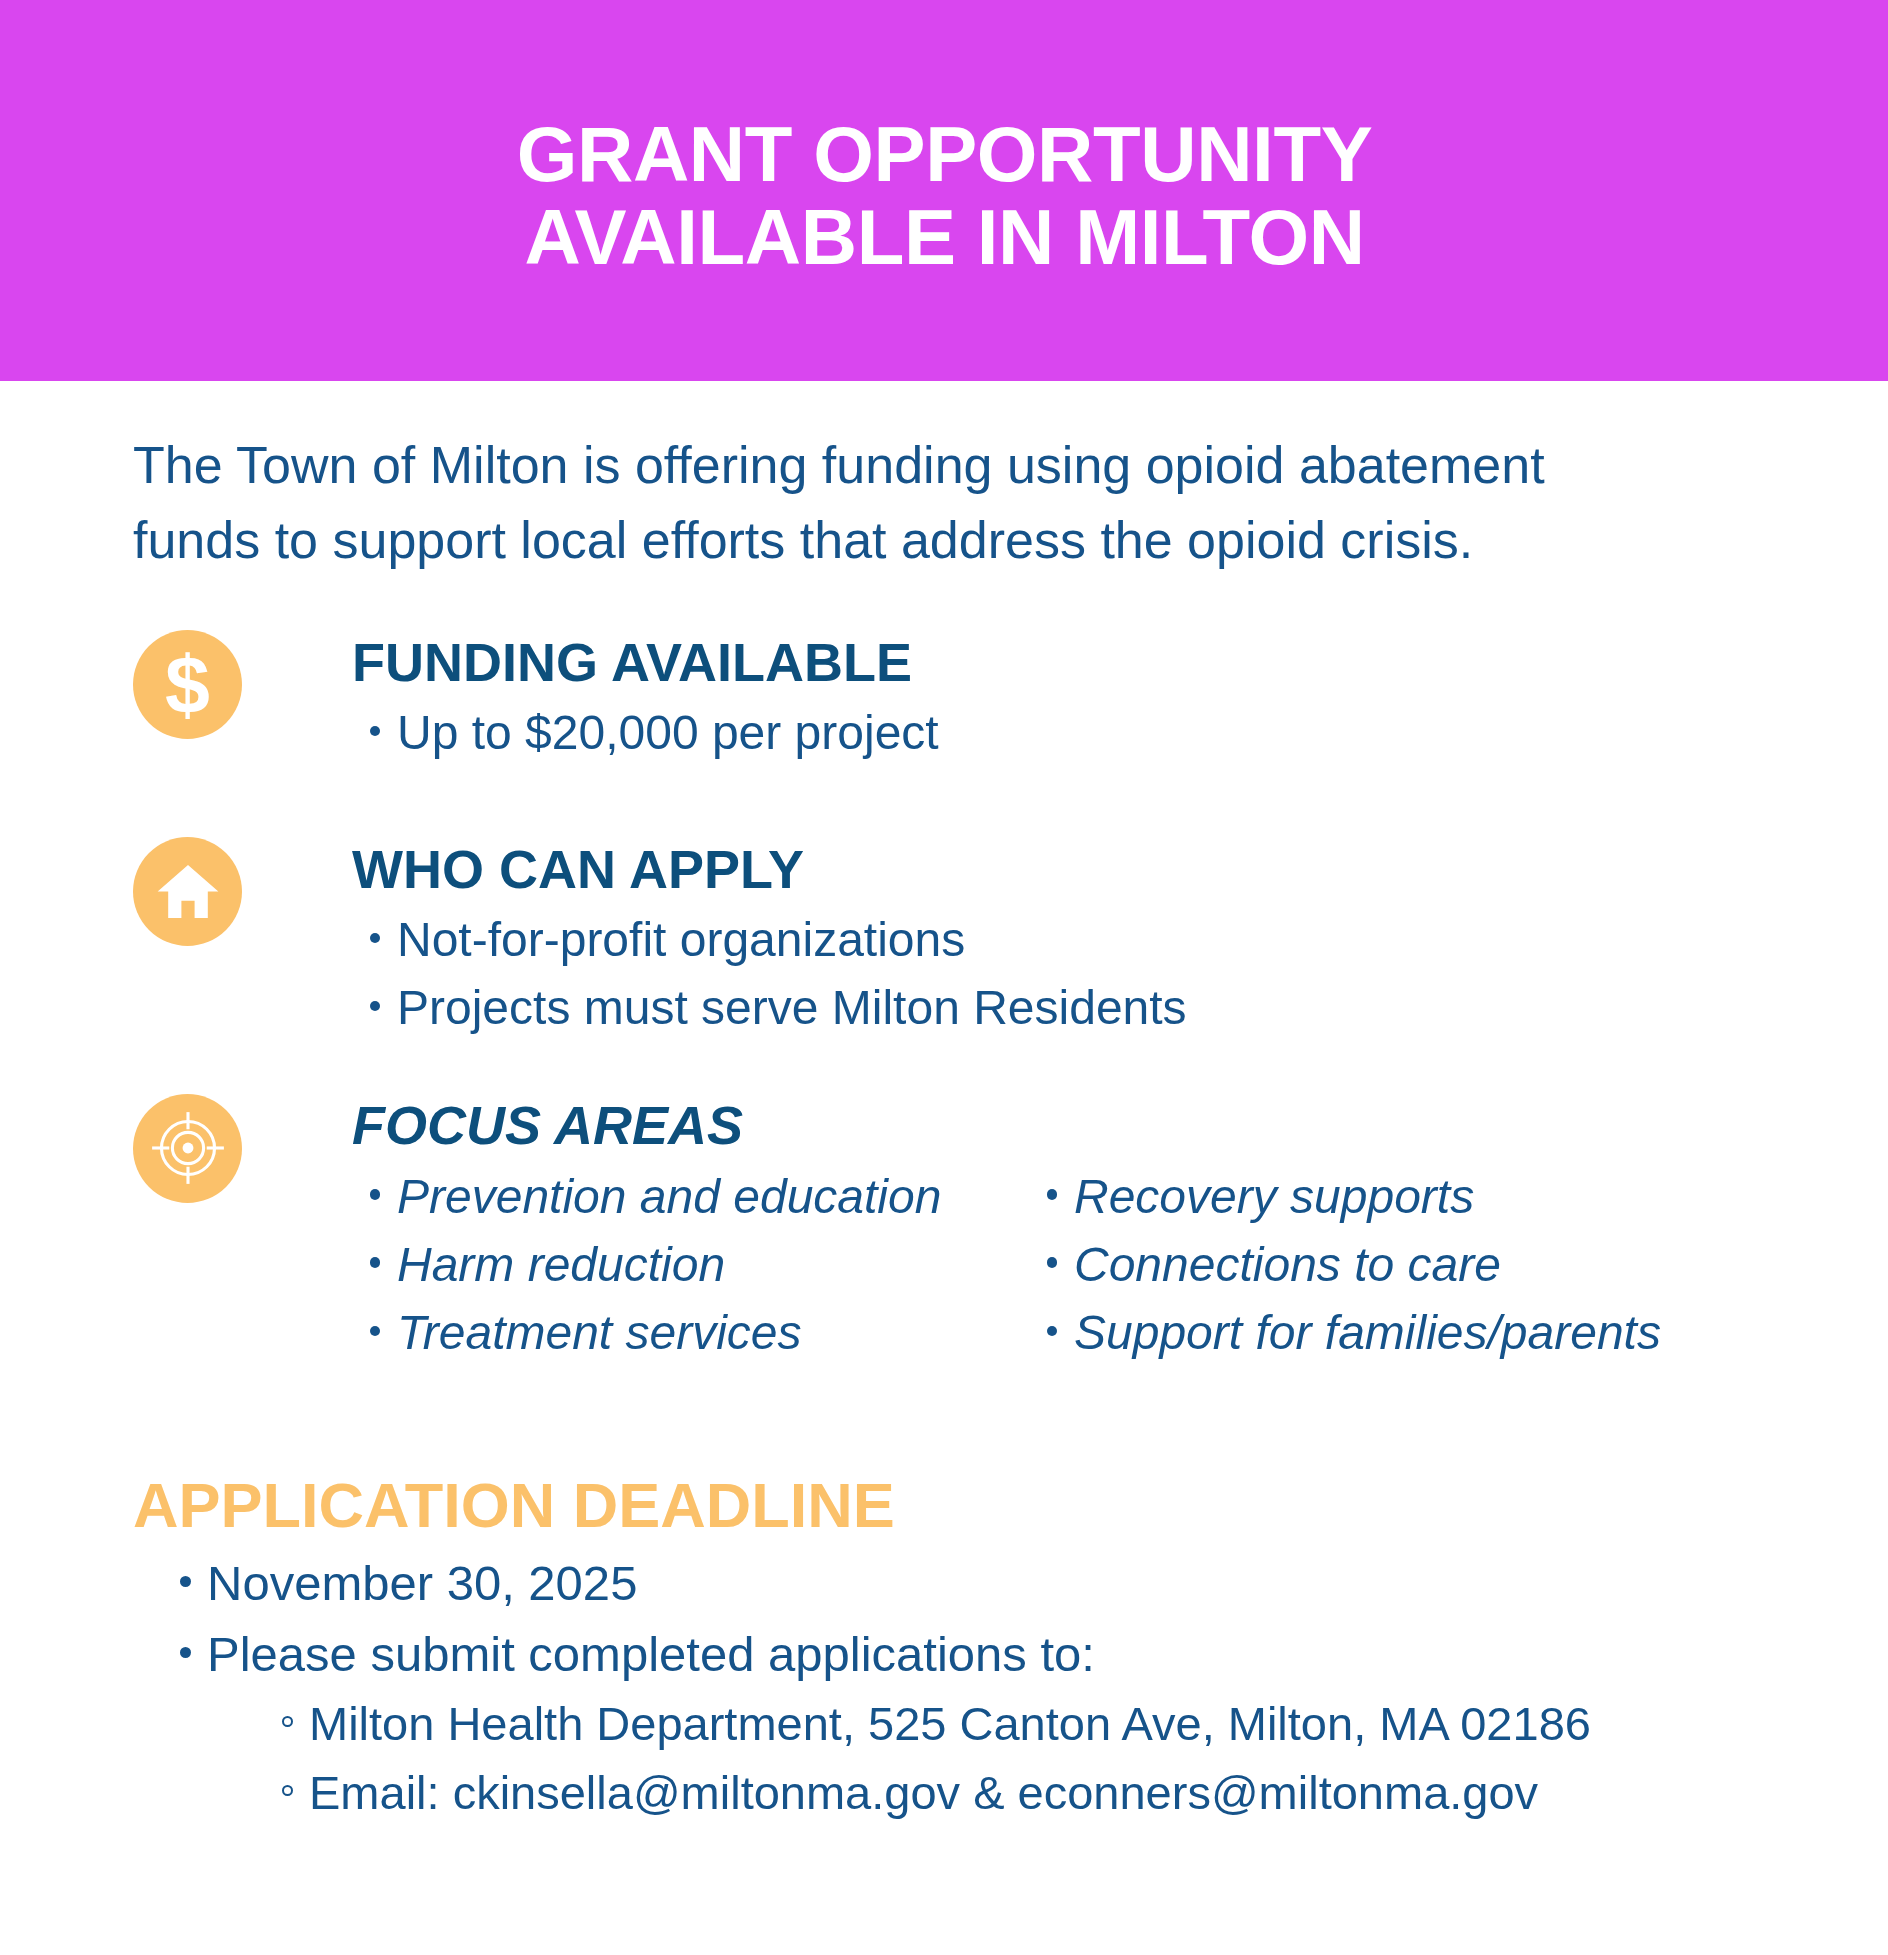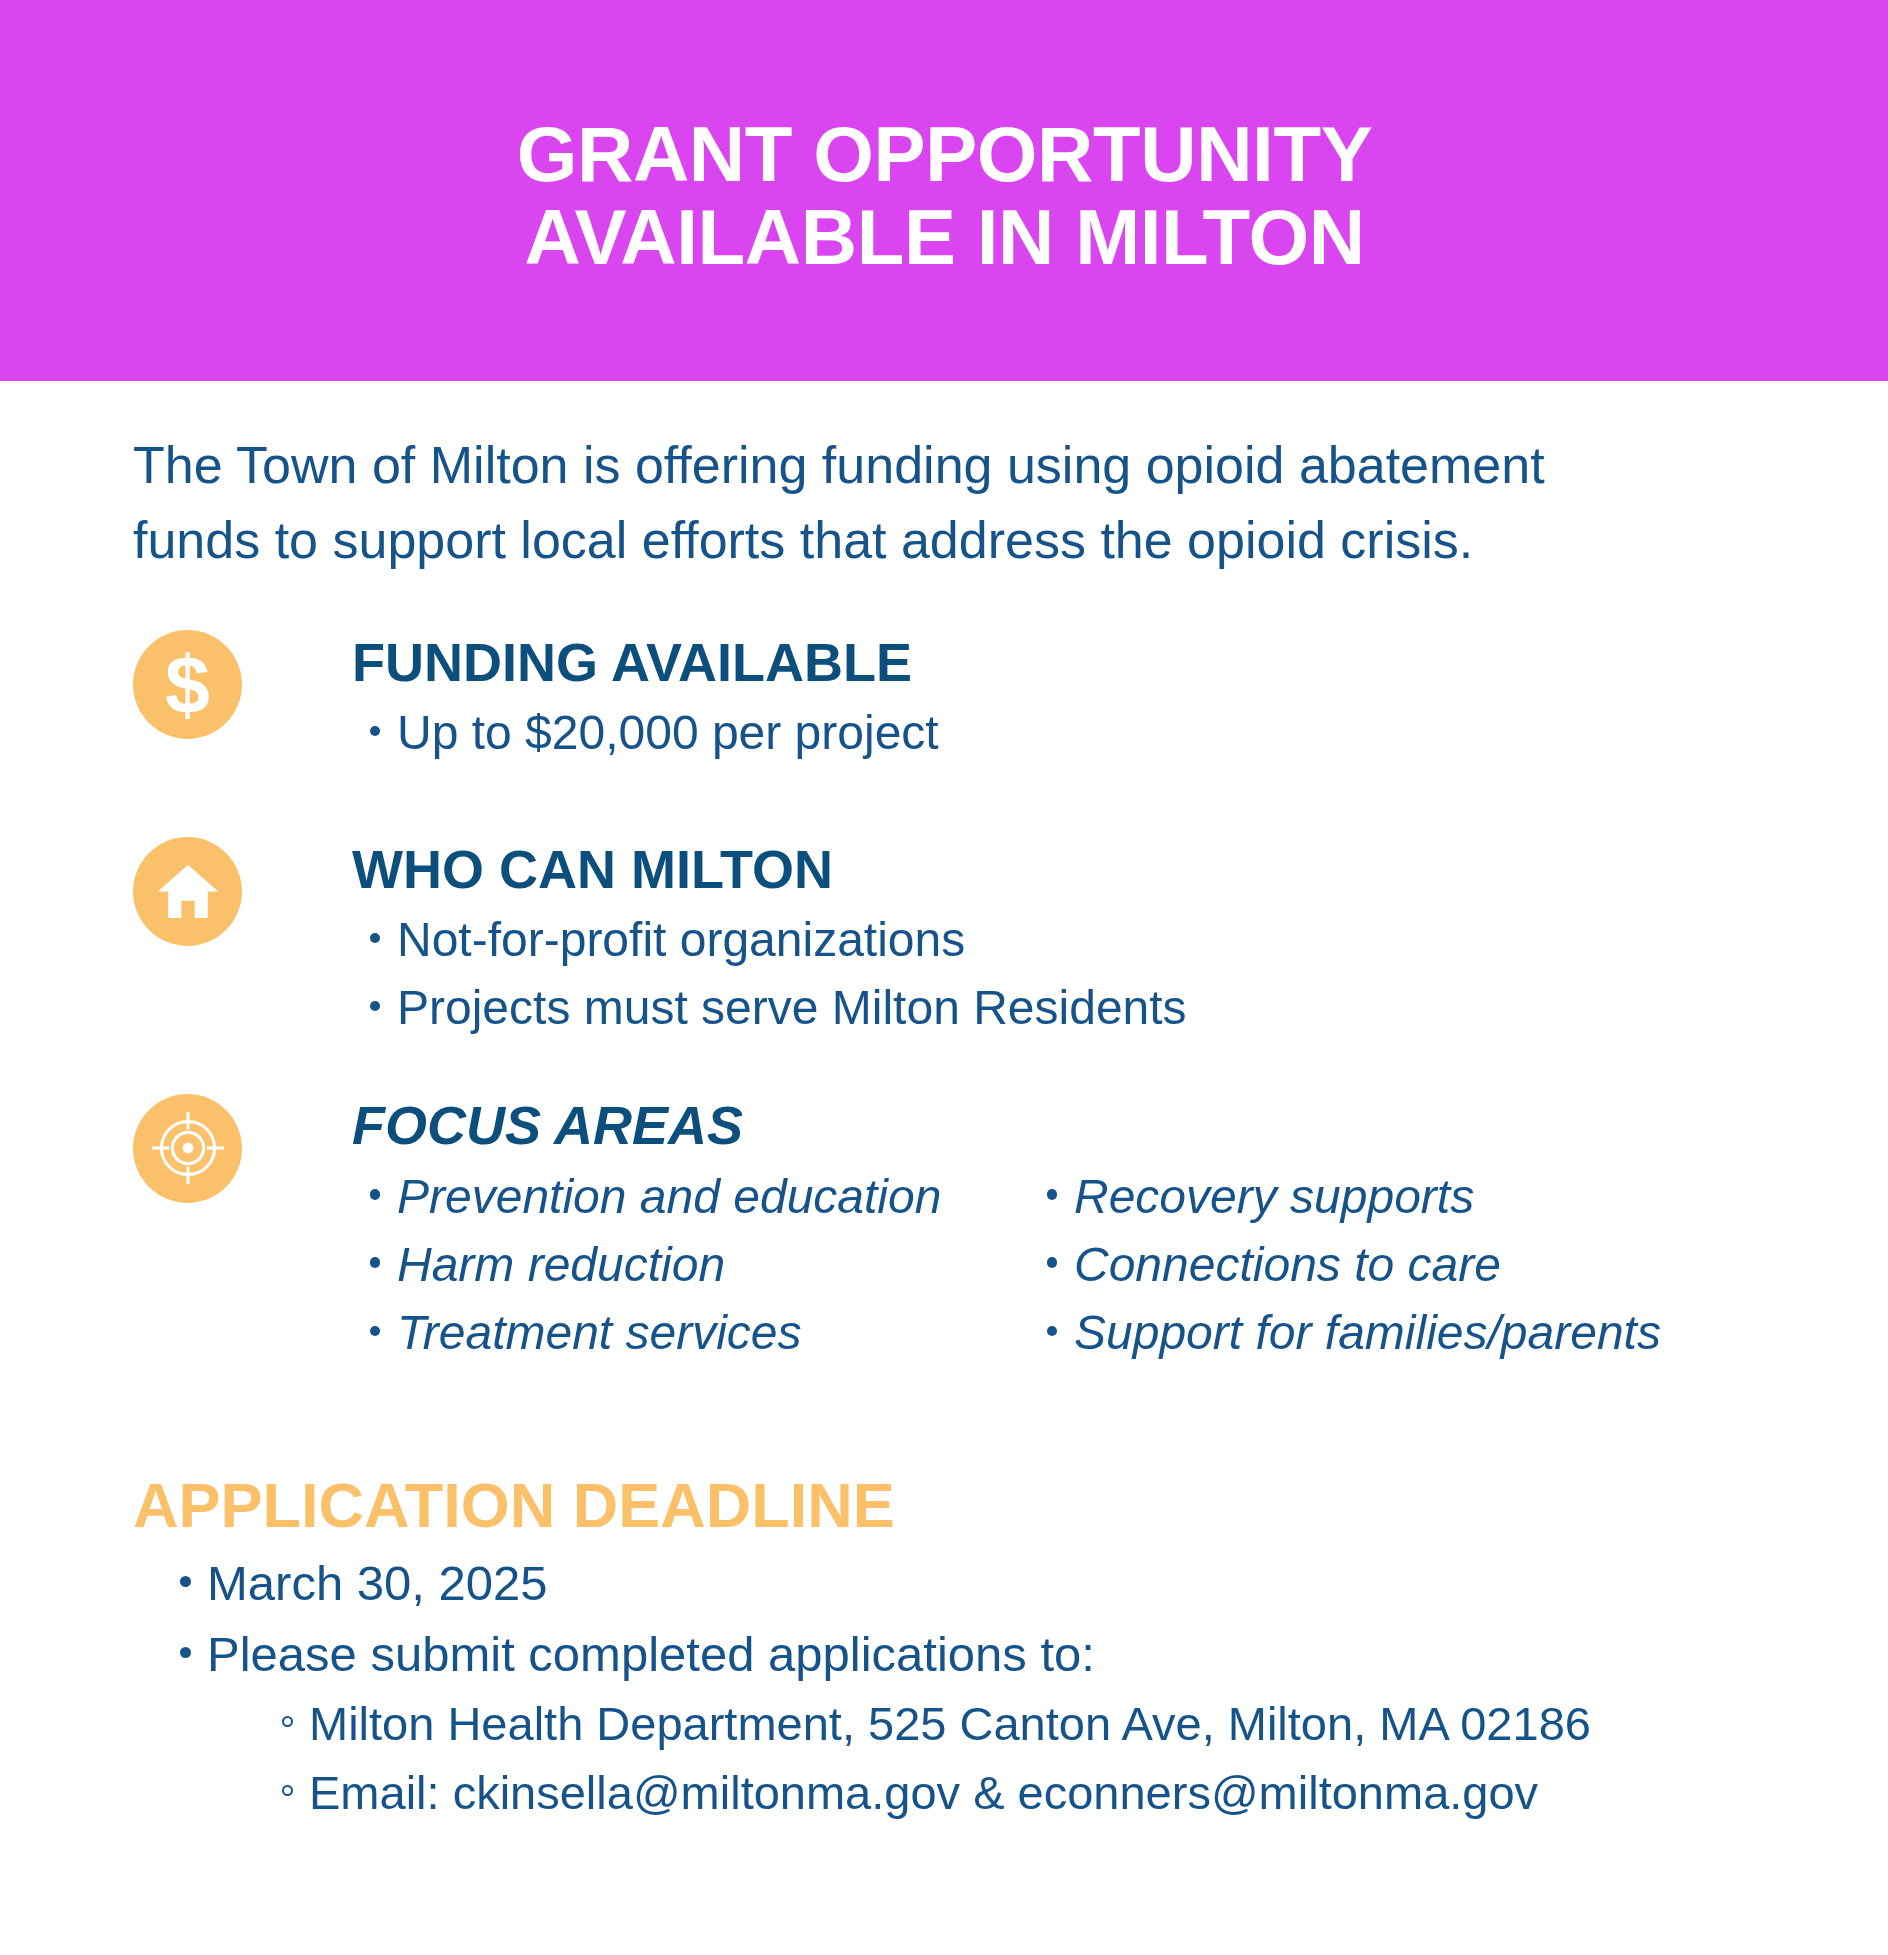--- a/index.html
+++ b/index.html
@@ -213,21 +213,21 @@
 
     <div class="section" style="margin-top:70px;">
       <div class="icon-col">
         <div class="circle">
           <svg width="66" height="63" viewBox="0 0 100 92" aria-hidden="true">
             <path d="M50 6 L96 46 L80 46 L80 86 L60 86 L60 60 L40 60 L40 86 L20 86 L20 46 L4 46 Z" fill="#ffffff"></path>
           </svg>
         </div>
       </div>
       <div class="sec-body">
-        <h2 class="sec-title">WHO CAN MILTON</h2>
+        <h2 class="sec-title">WHO CAN APPLY</h2>
         <ul class="bullets">
           <li>Not-for-profit organizations</li>
           <li>Projects must serve Milton Residents</li>
         </ul>
       </div>
     </div>
 
     <div class="section" style="margin-top:51px;font-style:italic;">
       <div class="icon-col">
         <div class="circle">
@@ -255,21 +255,21 @@
             <li>Connections to care</li>
             <li>Support for families/parents</li>
           </ul>
         </div>
       </div>
     </div>
 
     <div style="margin-top:102px;">
       <h2 class="deadline-title">APPLICATION DEADLINE</h2>
       <ul class="deadline-list">
-        <li>March 30, 2025</li>
+        <li>November 30, 2025</li>
         <li>
           <span>Please submit completed applications to:</span>
           <ul class="sub-list">
             <li>Milton Health Department, 525 Canton Ave, Milton, MA 02186</li>
             <li>Email: ckinsella@miltonma.gov &amp; econners@miltonma.gov</li>
           </ul>
         </li>
       </ul>
     </div>
 

